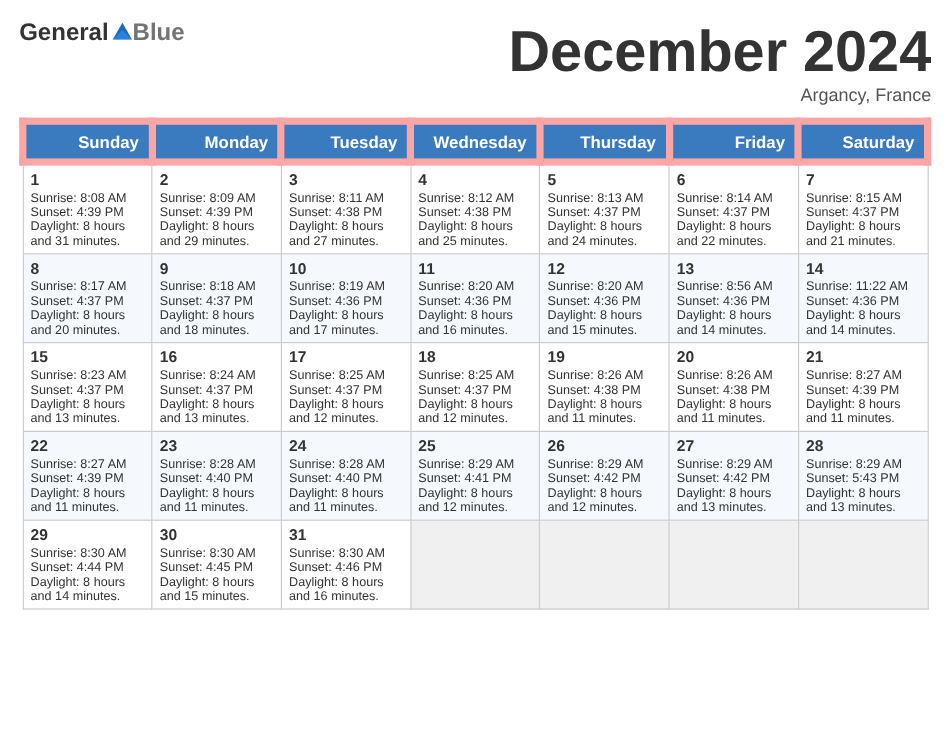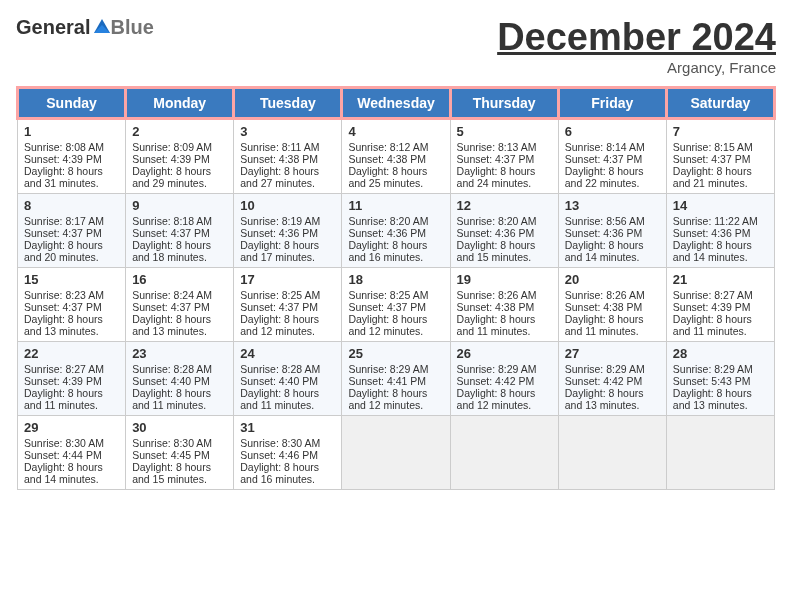--- a/index.html
+++ b/index.html
@@ -37,40 +37,39 @@
     .logo-icon {
       width: 18px;
       height: 18px;
       margin-left: 2px;
       margin-top: -4px;
     }
     .title-section {
       text-align: right;
     }
     .month-title {
-      font-size: 38px;
+      font-size: 48px;
       font-weight: bold;
       color: #333;
-      text-decoration: underline;
     }
     .location {
       font-size: 15px;
       color: #555;
     }
     .calendar {
       width: 100%;
       border-collapse: collapse;
     }
     .calendar th {
       background-color: #3a7abf;
       color: #fff;
-      text-align: center;
+      text-align: right;
       padding: 6px 8px;
       font-size: 14px;
-      border: 3px solid #fca5a5;
+      border: 6px solid #fca5a5;
     }
     .calendar td {
       border: 1px solid #ccc;
       vertical-align: top;
       padding: 4px 6px;
       font-size: 10.5px;
       color: #333;
       width: calc(100% / 7);
       min-height: 80px;
       background: #fff;

